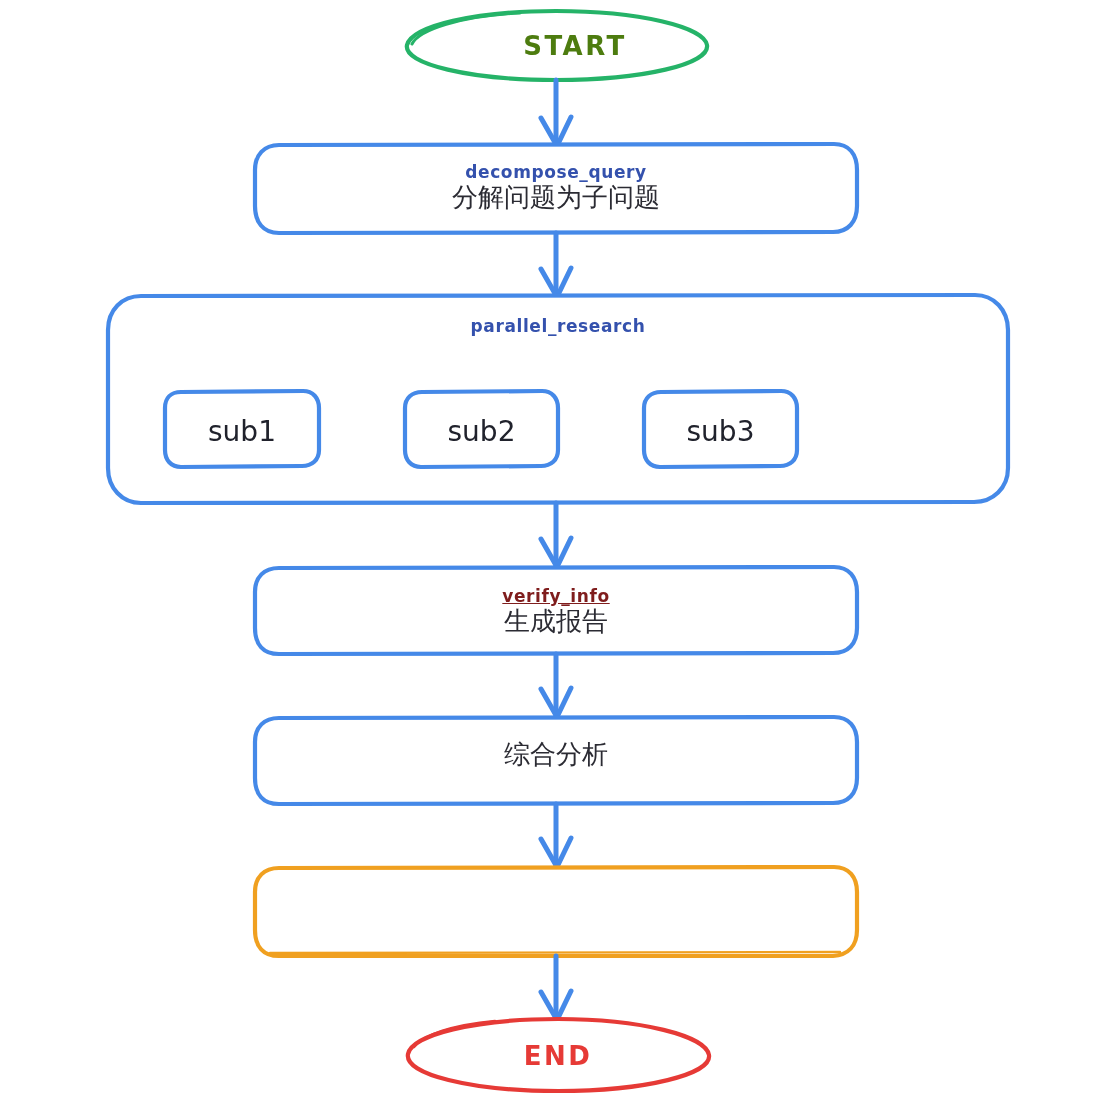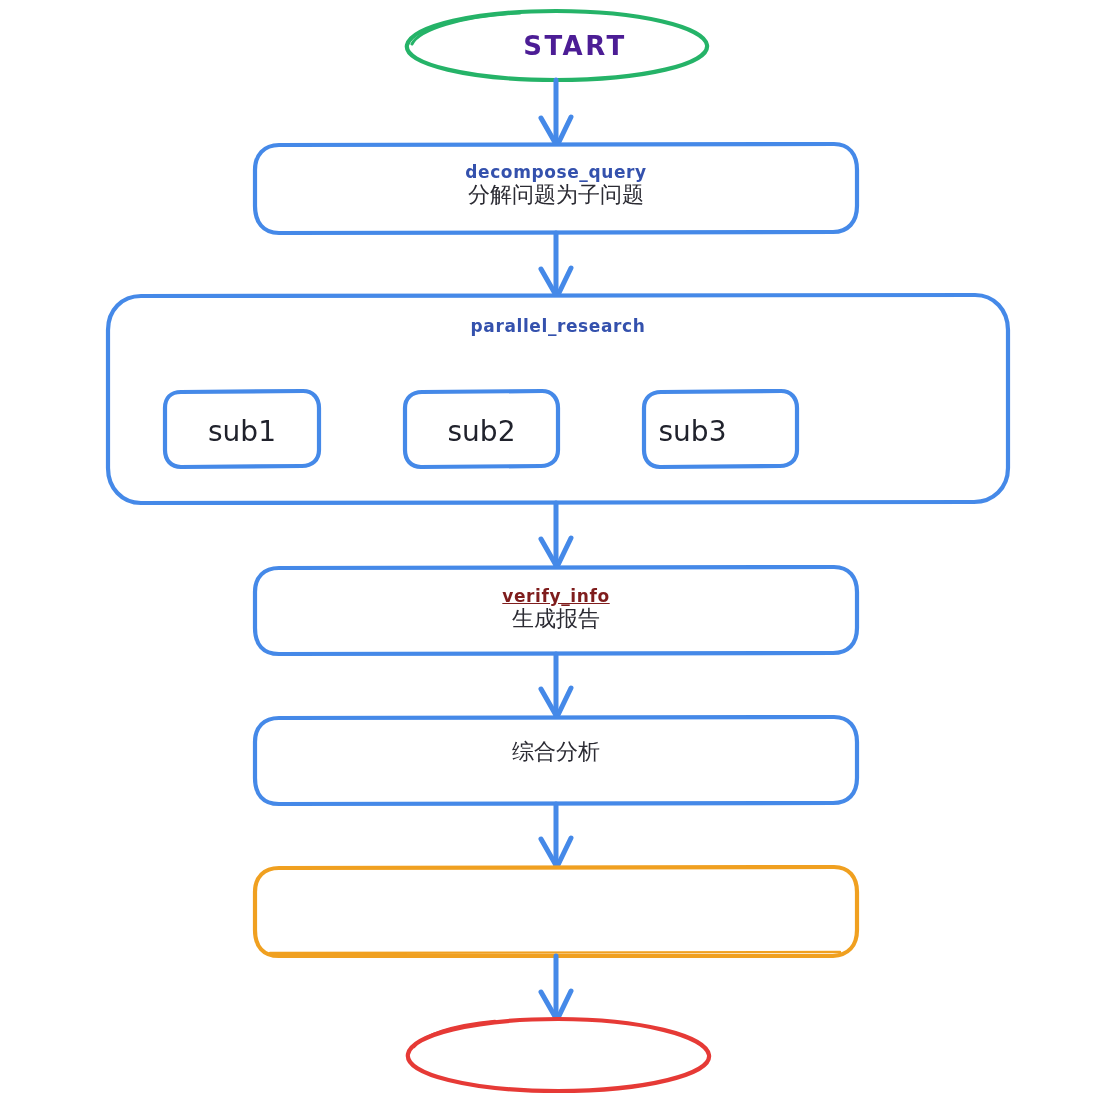--- a/index.html
+++ b/index.html
@@ -34,21 +34,21 @@
   }
   .title-line {
     font-family: "DejaVu Sans", sans-serif;
     font-size: 17px;
     font-weight: 600;
     letter-spacing: 0.6px;
     white-space: nowrap;
   }
   .sub-line {
     font-family: "DejaVu Sans", sans-serif;
-    font-size: 22px;
+    font-size: 26px;
     font-weight: 400;
     color: #2b2b33;
     white-space: nowrap;
     margin-top: 3px;
   }
   .terminal-label {
     font-family: "DejaVu Sans", sans-serif;
     font-size: 26px;
     font-weight: 600;
     letter-spacing: 2.5px;
@@ -138,48 +138,51 @@
     </g>
 
     <g>
       <path d="M 558 1019 C 474 1019, 412 1035, 408 1054 C 404 1074, 470 1091, 558 1091 C 646 1091, 712 1074, 709 1055 C 706 1036, 641 1019, 558 1019 Z" fill="#ffffff" stroke="#e63a36" stroke-width="4.2" stroke-linecap="round" stroke-linejoin="round"></path>
       <path d="M 495 1021 C 452 1025, 423 1035, 414 1047" fill="none" stroke="#e63a36" stroke-width="2.6" stroke-linecap="round"></path>
     </g>
 
   </svg>
 
   <div class="node-label" style="left:406px; top:33px; width:302px;">
-    <div class="terminal-label" style="color:#4c1d95;padding-left:36px;">START</div>
+    <div class="terminal-label" style="color:#4d7c0f;padding-left:36px;">START</div>
   </div>
 
   <div class="node-label" style="left:255px; top:164px; width:602px;">
     <div class="title-line" style="color:#3451ad;">decompose_query</div>
     <div class="sub-line">分解问题为子问题</div>
   </div>
 
   <div class="node-label" style="left:108px; top:318px; width:900px;">
     <div class="title-line" style="color:#3451ad;">parallel_research</div>
   </div>
 
   <div class="node-label" style="left:165px; top:418px; width:154px;">
     <div class="small-label">sub1</div>
   </div>
 
   <div class="node-label" style="left:405px; top:418px; width:153px;">
     <div class="small-label">sub2</div>
   </div>
 
-  <div class="node-label" style="left:616px; top:418px; width:153px;">
+  <div class="node-label" style="left:644px; top:418px; width:153px;">
     <div class="small-label">sub3</div>
   </div>
 
   <div class="node-label" style="left:255px; top:588px; width:602px;">
     <div class="title-line" style="color:#7f1d1d;text-decoration:underline;">verify_info</div>
     <div class="sub-line">生成报告</div>
   </div>
 
   <div class="node-label" style="left:255px; top:738px; width:602px;">
     <div class="sub-line">综合分析</div>
   </div>
 
 
+  <div class="node-label" style="left:407px; top:1043px; width:302px;">
+    <div class="terminal-label" style="color:#e63a36;">END</div>
+  </div>
 
 </div>
 
 </body></html>

